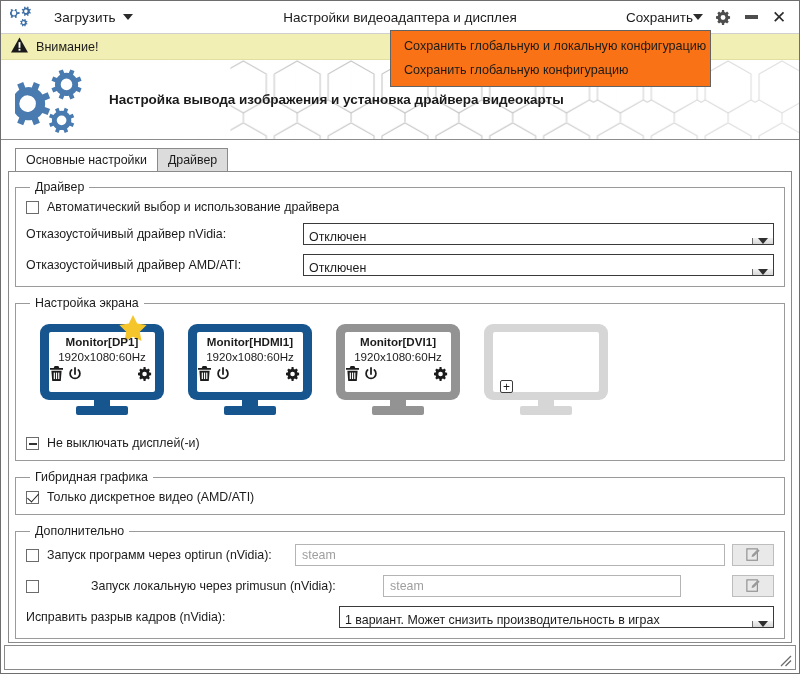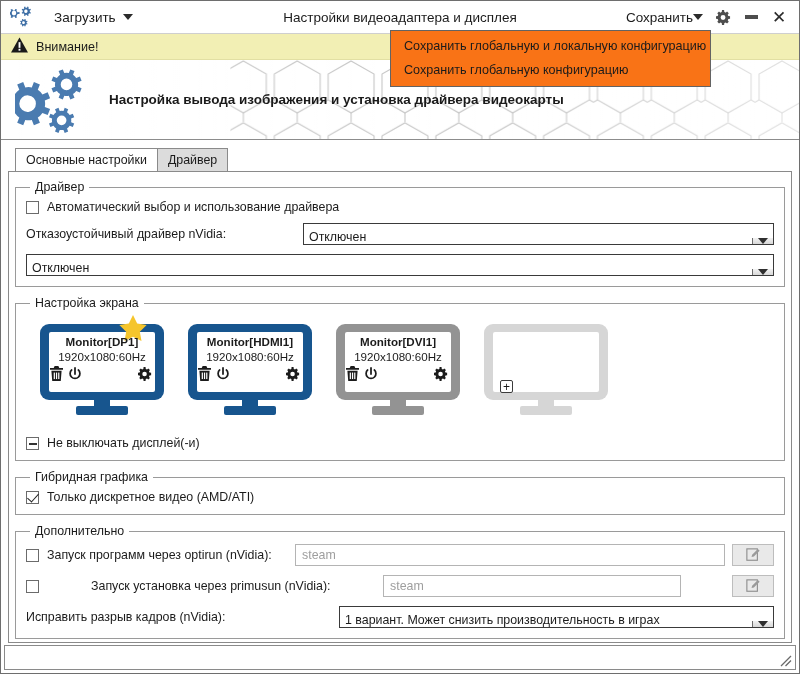--- a/index.html
+++ b/index.html
@@ -412,20 +412,21 @@
         <span class="lbl" style="width:233px">Отказоустойчивый драйвер nVidia:</span>
         <div class="combo" style="flex:1 1 auto">
           <div class="val">Отключен</div>
           <div class="arrowbox">
             <span class="arrow-dn"></span>
           </div>
         </div>
       </div>
 
       <div class="row">
+        <span class="lbl" style="width:233px">Отказоустойчивый драйвер AMD/ATI:</span>
         <div class="combo" style="flex:1 1 auto">
           <div class="val">Отключен</div>
           <div class="arrowbox">
             <span class="arrow-dn"></span>
           </div>
         </div>
       </div>
     </fieldset>
 
     <fieldset class="group">
@@ -578,21 +579,21 @@
         <span class="editbtn">
           <svg viewBox="0 0 16 16" width="14" height="14">
             <rect x="1" y="1" width="12" height="13" fill="none" stroke="#8e8e8e" stroke-width="1.3"></rect>
             <path d="M13.6 1.2l2 2-6.6 6.6-2.6.6.6-2.6z" fill="#9a9a9a"></path>
           </svg>
         </span>
       </div>
 
       <div class="row">
         <span class="cb"></span>
-        <span class="lbl" style="width:248px">Запуск установка через primusun (nVidia):</span>
+        <span class="lbl" style="width:248px">Запуск локальную через primusun (nVidia):</span>
         <div class="txt" style="flex:1 1 auto">steam</div>
         <span class="editbtn">
           <svg viewBox="0 0 16 16" width="14" height="14">
             <rect x="1" y="1" width="12" height="13" fill="none" stroke="#8e8e8e" stroke-width="1.3"></rect>
             <path d="M13.6 1.2l2 2-6.6 6.6-2.6.6.6-2.6z" fill="#9a9a9a"></path>
           </svg>
         </span>
       </div>
 
       <div class="row">

